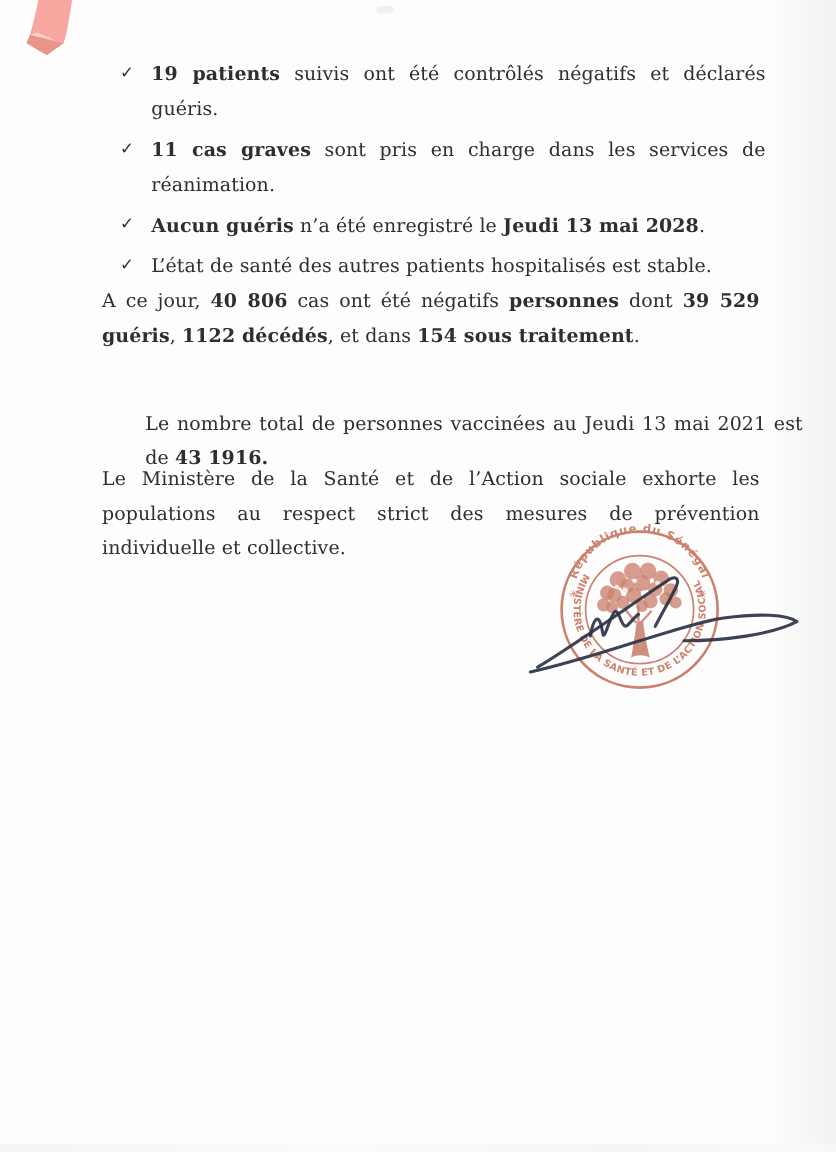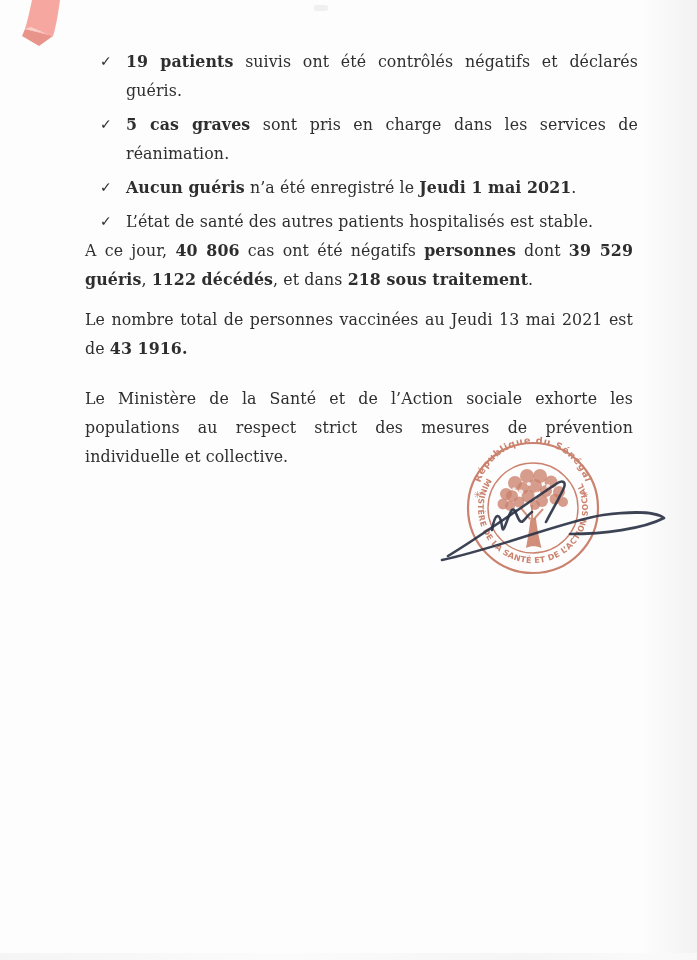--- a/index.html
+++ b/index.html
@@ -19,21 +19,21 @@
   .b{font-weight:bold;}
 
   .bullets{position:absolute;top:47px;left:100px;width:538px;}
   .bullet{display:flex;margin-bottom:5px;}
   .check{flex:0 0 26px;font-family:"DejaVu Sans","Liberation Sans",sans-serif;
          font-size:14px;line-height:29px;color:#2e2e2e;}
   .bullet-text{flex:1;text-align:justify;}
 
   .para{position:absolute;left:85px;width:548px;text-align:justify;}
   #para-a{top:220px;}
-  #para-b{top:289px;}
+  #para-b{top:322px;margin-left:36px;}
   #para-c{top:368px;}
 
   .seal{position:absolute;left:418px;top:426px;width:272px;height:178px;}
   .stamp-ring{fill:none;stroke:var(--stamp);}
   .stamp-text{fill:var(--stamp);font-family:"DejaVu Sans","Liberation Sans",sans-serif;font-weight:bold;}
   .stamp-top{font-size:9.5px;letter-spacing:0.8px;}
   .stamp-bot{font-size:8px;letter-spacing:0.3px;}
   .tree{fill:var(--stamp);}
   .sig{fill:none;stroke:var(--sig);stroke-width:2.6;stroke-linecap:round;stroke-linejoin:round;opacity:.92;}
 
@@ -55,33 +55,33 @@
     <path d="M25,29 L47,34 L31,27 Z" style="fill:var(--note-light)"></path>
   </svg>
 
   <div class="bullets text-block">
     <div class="bullet">
       <span class="check">✓</span>
       <span class="bullet-text"><span class="b">19 patients</span><span> suivis ont été contrôlés négatifs et déclarés guéris.</span></span>
     </div>
     <div class="bullet">
       <span class="check">✓</span>
-      <span class="bullet-text"><span class="b">5 cas graves</span><span> sont pris en charge dans les services de réanimation.</span></span>
+      <span class="bullet-text"><span class="b">11 cas graves</span><span> sont pris en charge dans les services de réanimation.</span></span>
     </div>
     <div class="bullet">
       <span class="check">✓</span>
-      <span class="bullet-text"><span class="b">Aucun guéris</span><span> n’a été enregistré le </span><span class="b">Jeudi 1 mai 2021</span><span>.</span></span>
+      <span class="bullet-text"><span class="b">Aucun guéris</span><span> n’a été enregistré le </span><span class="b">Jeudi 13 mai 2028</span><span>.</span></span>
     </div>
     <div class="bullet">
       <span class="check">✓</span>
       <span class="bullet-text"><span>L’état de santé des autres patients hospitalisés est stable.</span></span>
     </div>
   </div>
 
-  <p class="para text-block" id="para-a"><span>A ce jour, </span><span class="b">40 806</span><span> cas ont été négatifs </span><span class="b">personnes</span><span> dont </span><span class="b">39 529 guéris</span><span>, </span><span class="b">1122 décédés</span><span>, et dans </span><span class="b">218 sous traitement</span><span>.</span></p>
+  <p class="para text-block" id="para-a"><span>A ce jour, </span><span class="b">40 806</span><span> cas ont été négatifs </span><span class="b">personnes</span><span> dont </span><span class="b">39 529 guéris</span><span>, </span><span class="b">1122 décédés</span><span>, et dans </span><span class="b">154 sous traitement</span><span>.</span></p>
   <p class="para text-block" id="para-b"><span>Le nombre total de personnes vaccinées au Jeudi 13 mai 2021 est de </span><span class="b">43 1916.</span></p>
   <p class="para text-block" id="para-c"><span>Le Ministère de la Santé et de l’Action sociale exhorte les populations au respect strict des mesures de prévention individuelle et collective.</span></p>
 
   <svg class="seal" viewBox="0 0 272 178">
     <g opacity="0.82">
       <circle class="stamp-ring" cx="115" cy="82" r="65" stroke-width="2.2"></circle>
       <circle class="stamp-ring" cx="115" cy="82" r="45" stroke-width="1.4"></circle>
       <defs>
         <path id="arcTop" d="M60.2,77.2 A55,55 0 1 1 169.8,77.2" fill="none"></path>
         <path id="arcBot" d="M67.4,54.5 A55,55 0 1 0 162.6,54.5" fill="none"></path>

